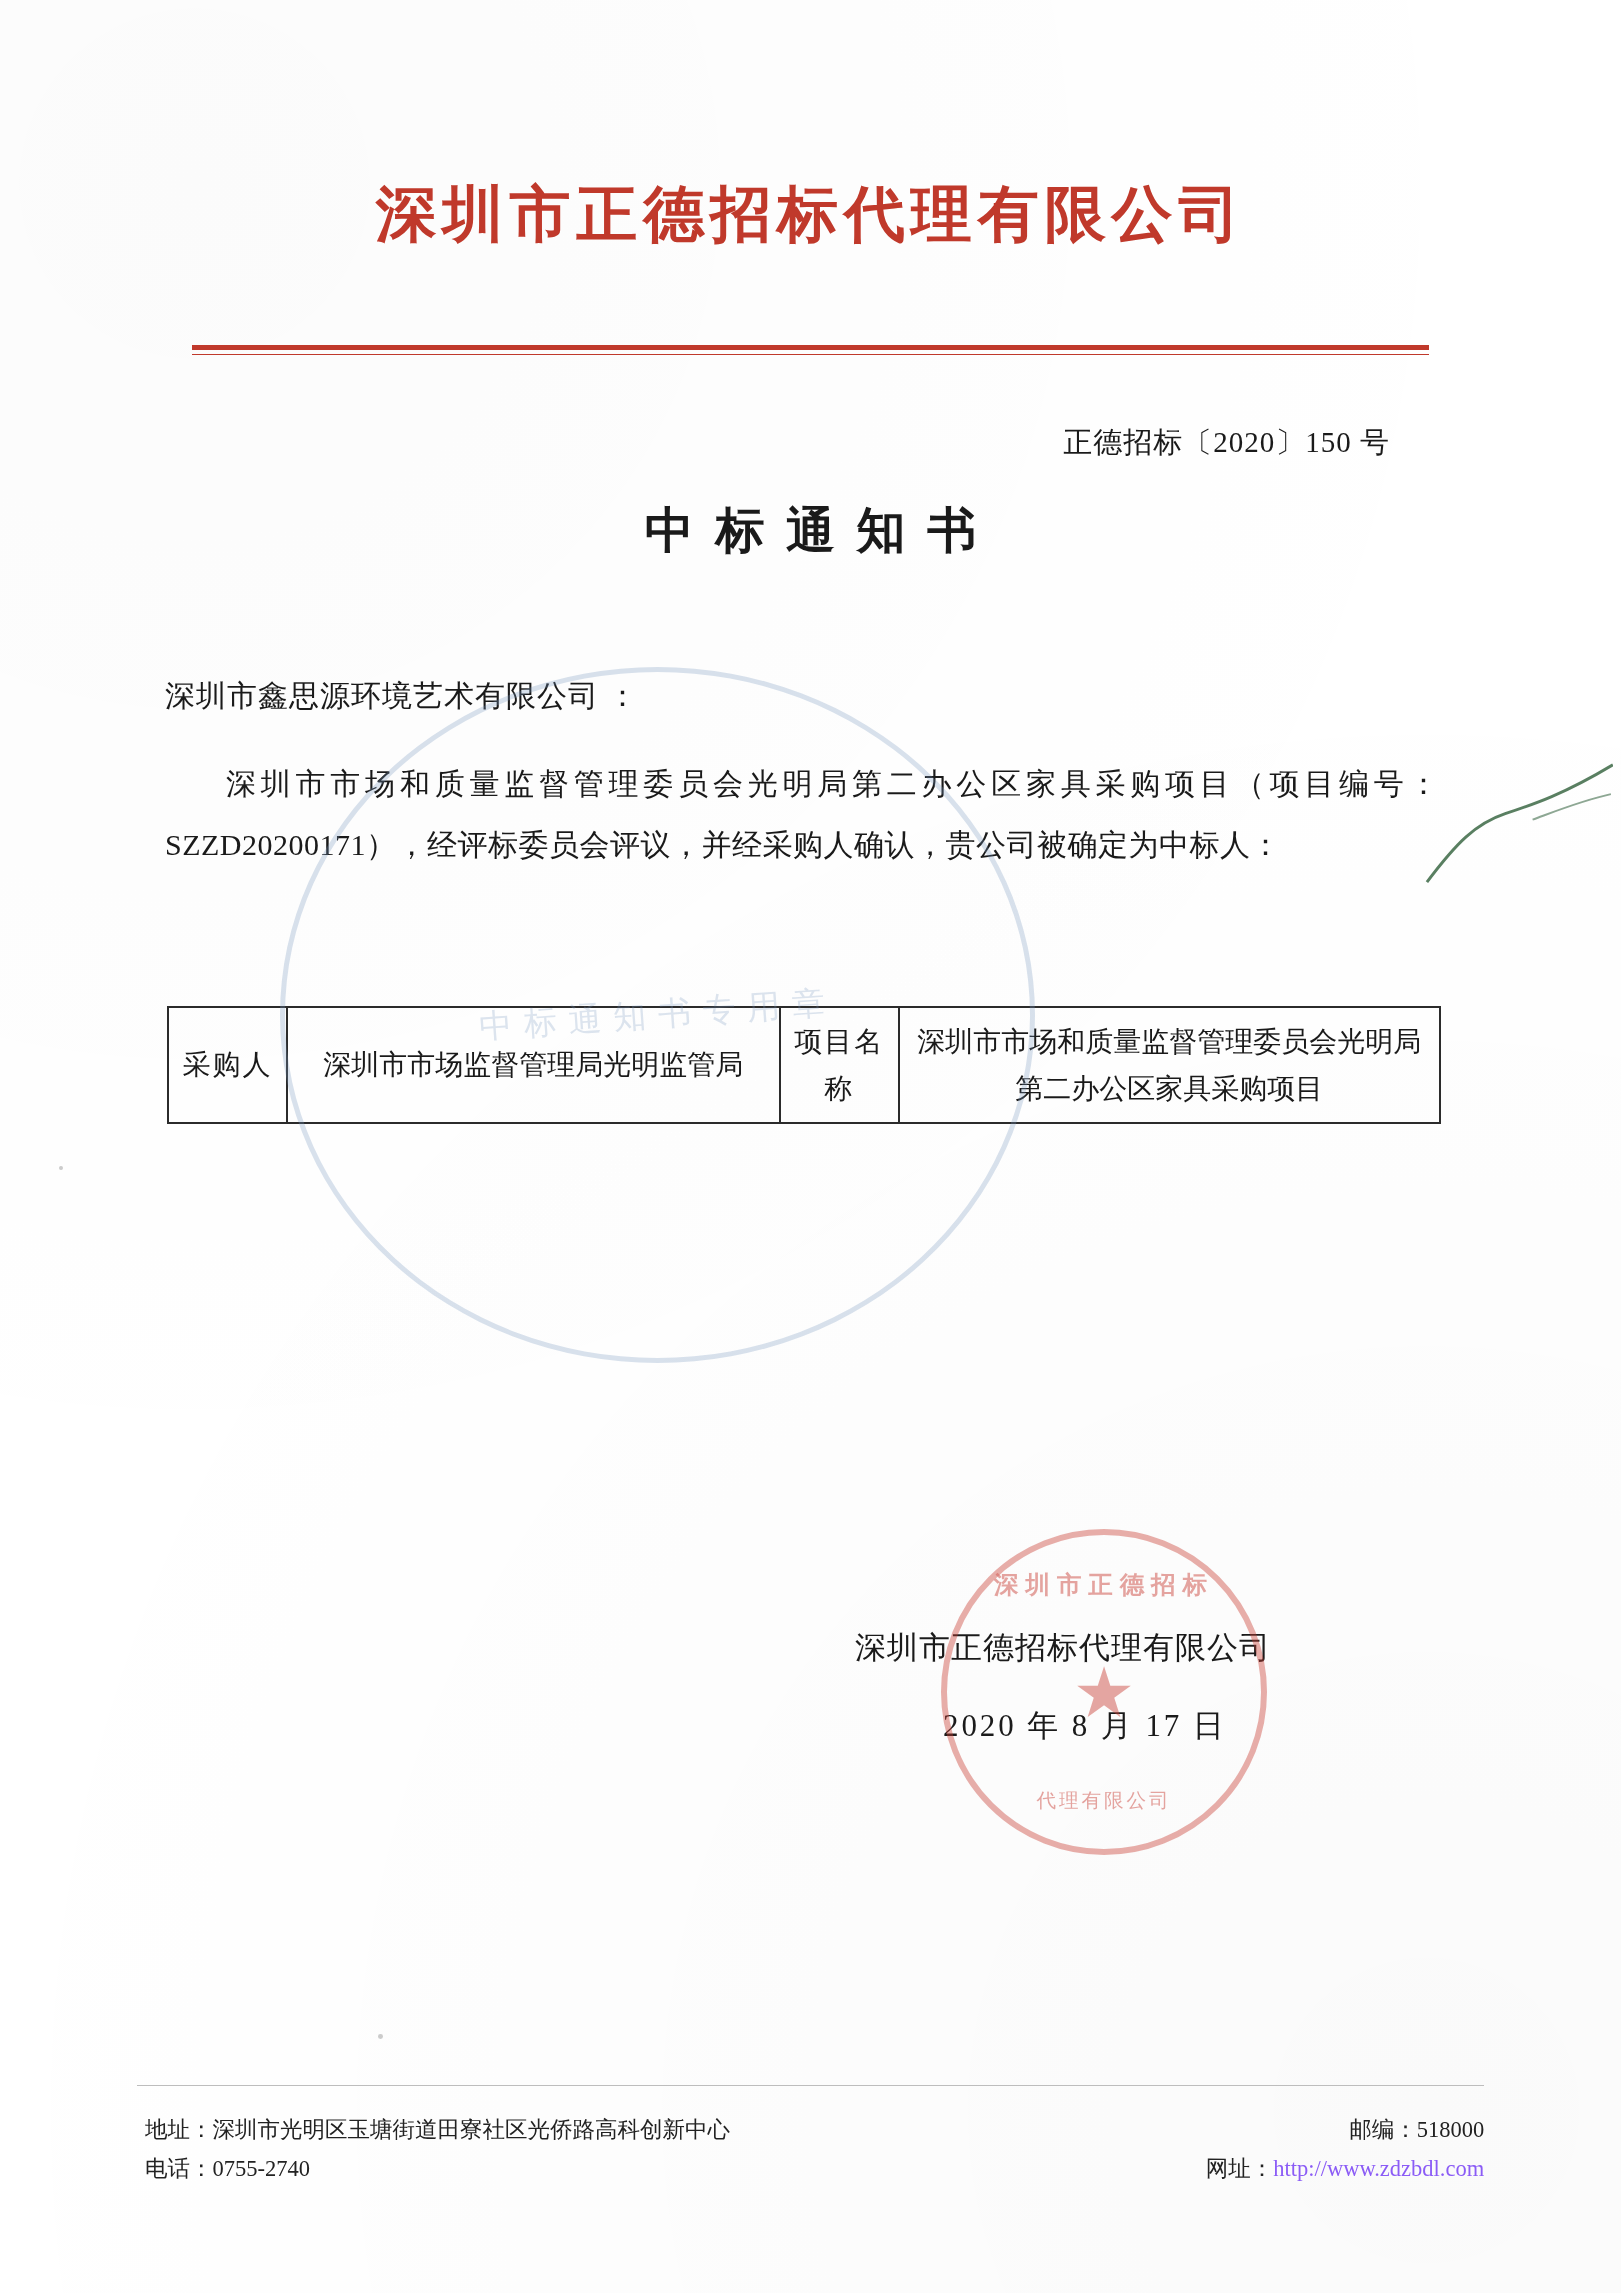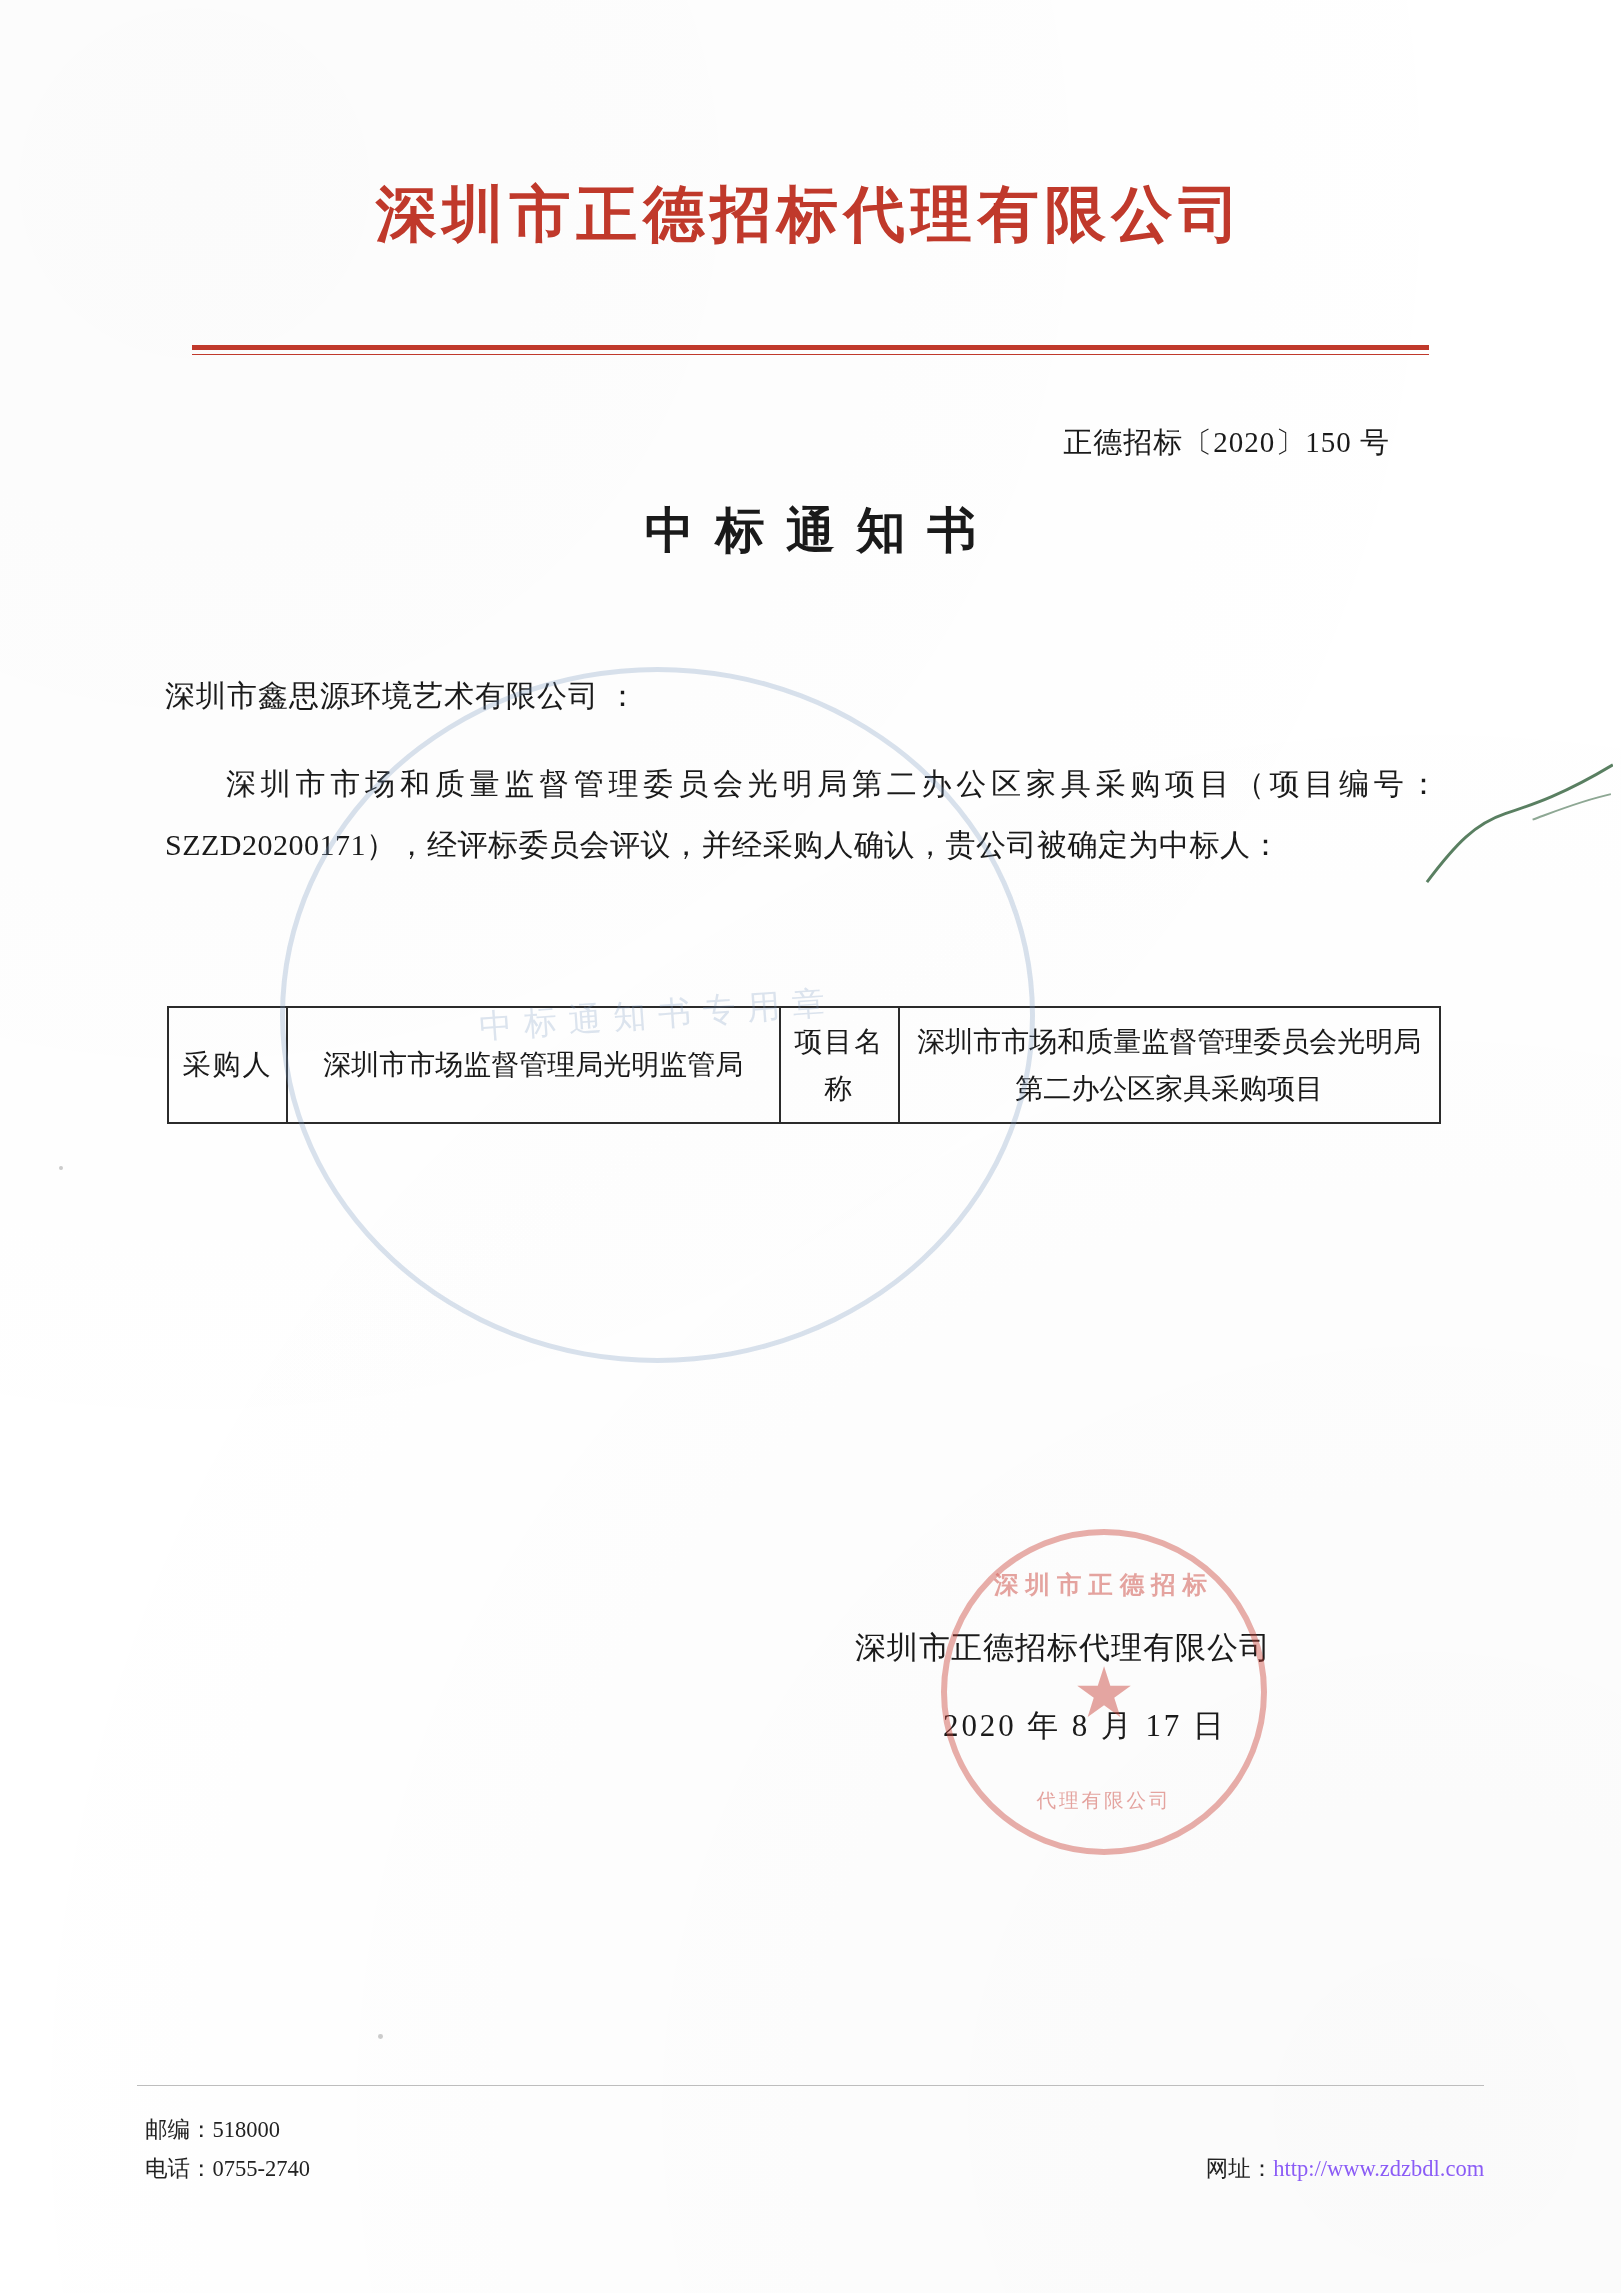--- a/index.html
+++ b/index.html
@@ -326,20 +326,23 @@
     <path d="M200 10 C150 40, 120 50, 90 60 C60 70, 40 90, 10 130" stroke="#2f5f3a" stroke-width="3" fill="none" opacity="0.8"></path>
     <path d="M198 40 C170 46, 140 58, 118 66" stroke="#2f5f3a" stroke-width="2" fill="none" opacity="0.55"></path>
   </svg>
 
   <div class="speck" style="top:2034px;left:378px;width:4.9px;height:4.9px;"></div>
   <div class="speck" style="top:1166px;left:59px;width:3.9px;height:3.9px;"></div>
 
   <div class="footer-rule"></div>
   <div class="footer">
     <div class="row">
+      <div class="left">
+        <span>地址：</span><span>深圳市光明区玉塘街道田寮社区光侨路高科创新中心</span>
+      </div>
       <div class="right">
         <span>邮编：</span><span>518000</span>
       </div>
     </div>
     <div class="row">
       <div class="left">
         <span>电话：</span><span>0755-2740</span>
       </div>
       <div class="right">
         <span>网址：</span><a href="#">http://www.zdzbdl.com</a>

